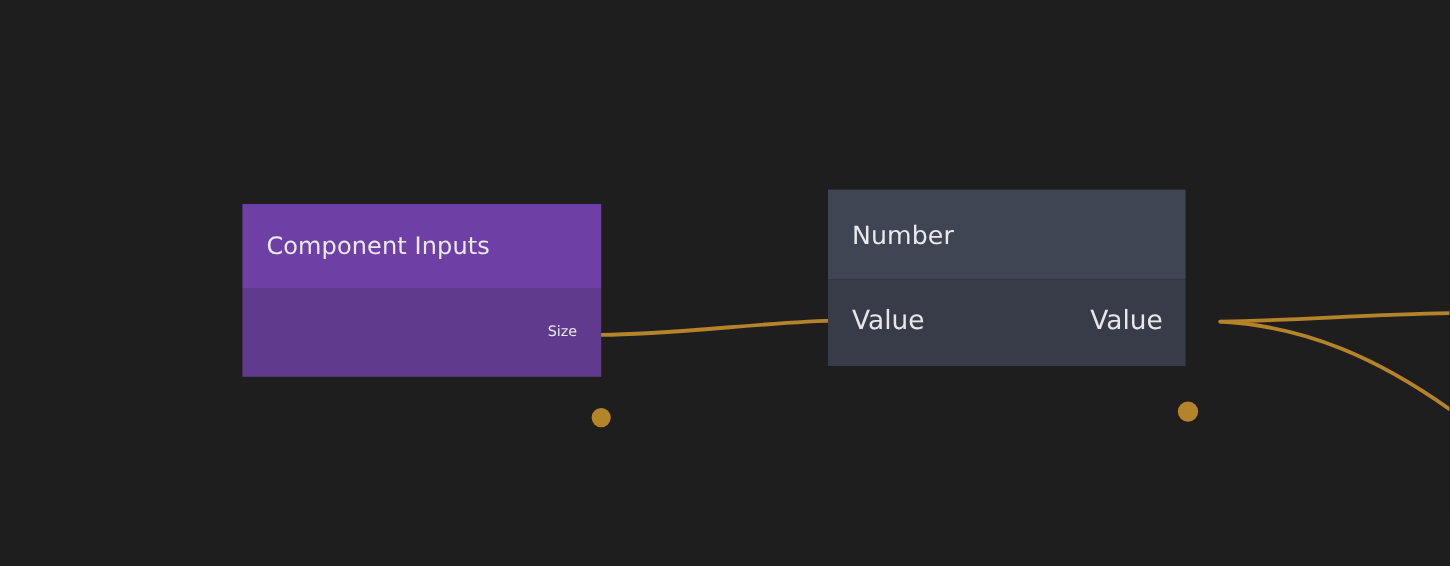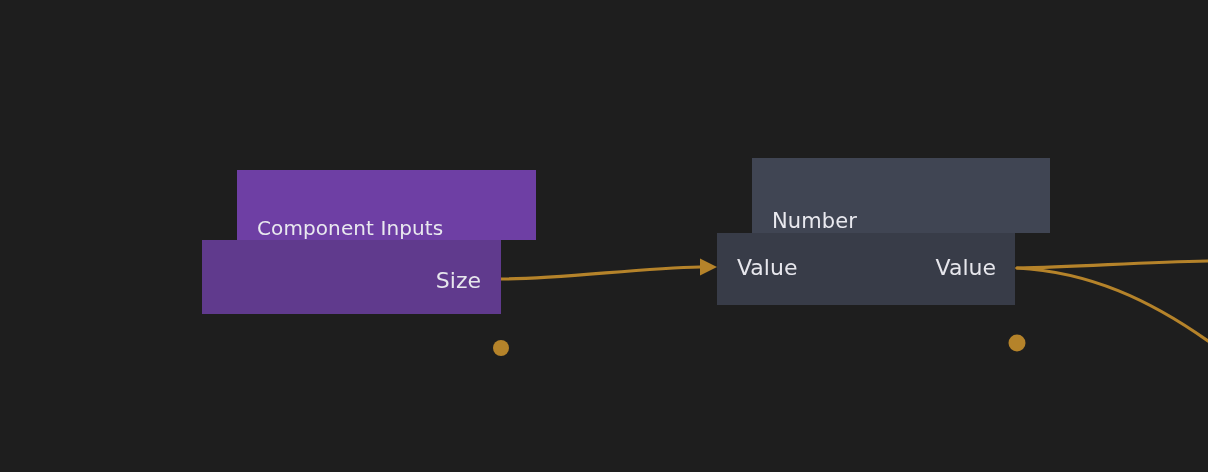--- a/index.html
+++ b/index.html
@@ -30,23 +30,22 @@
   .node {
     position: absolute;
     box-sizing: border-box;
     display: flex;
     flex-direction: column;
     overflow: visible;
   }
   .node-header {
     box-sizing: border-box;
     display: flex;
-    align-items: flex-end;
+    align-items: center;
     width: 100%;
-    margin-left: 35px;
   }
   .node-title {
     color: #e9e9ef;
     white-space: nowrap;
     letter-spacing: 0.1px;
   }
   .node-body {
     box-sizing: border-box;
     position: relative;
     width: 100%;
@@ -91,26 +90,26 @@
     font-size: 20px;
   }
   #node-component-inputs .node-body {
     background: #603a8d;
   }
   #node-component-inputs .port-row {
     top: 30px;
     padding-right: 20px;
   }
   #node-component-inputs .port-label {
-    font-size: 22px;
+    font-size: 12px;
   }
 
   
   #node-number {
-    left: 717px;
+    left: 690px;
     top: 158px;
     width: 298px;
     height: 147px;
   }
   #node-number .node-header {
     height: 75px;
     background: #404553;
     padding-left: 20px;
   }
   #node-number .node-title {

